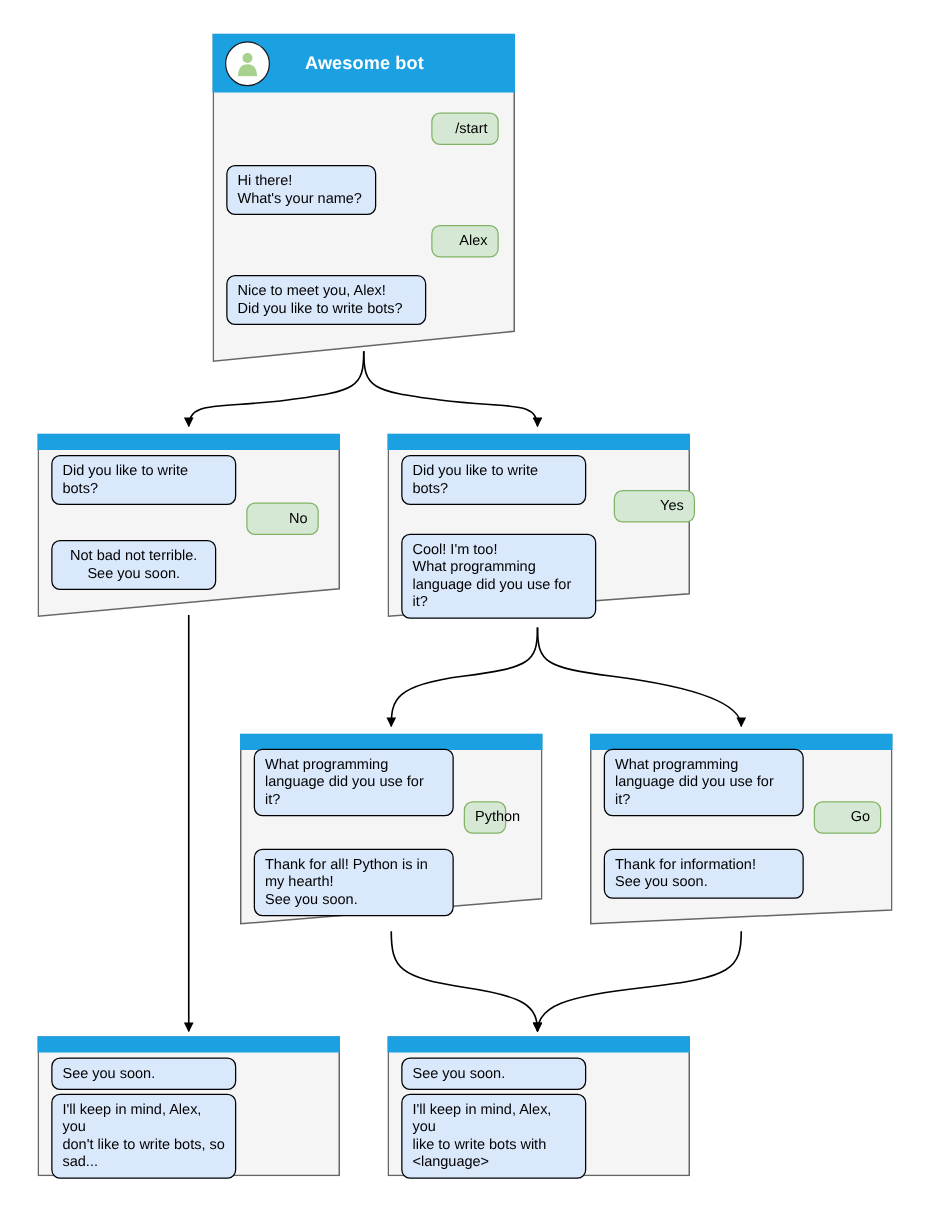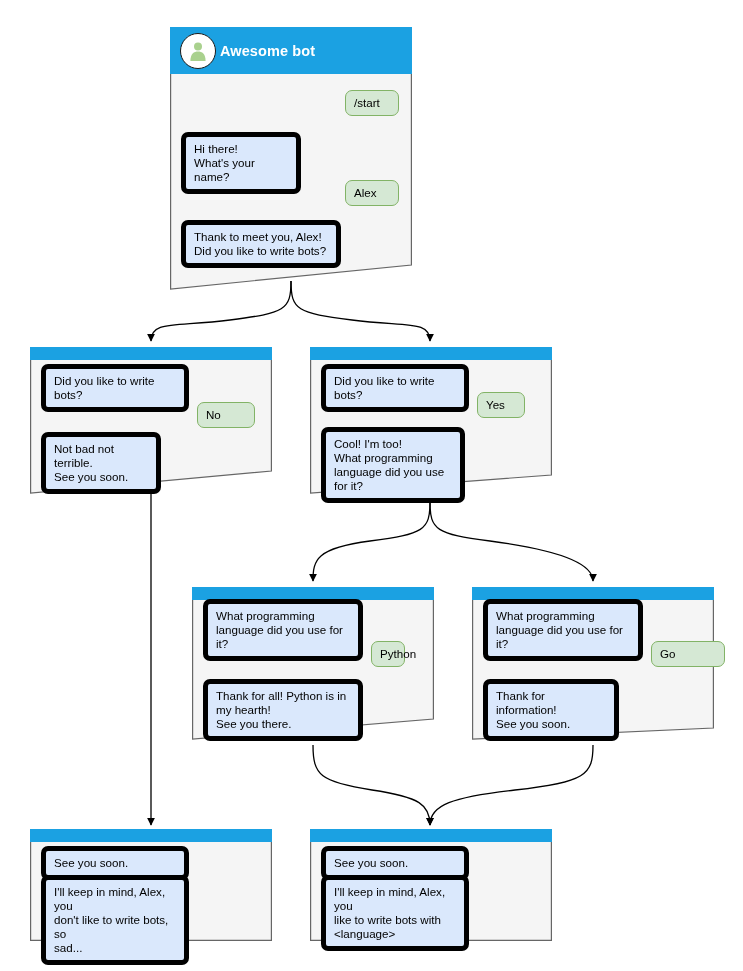--- a/index.html
+++ b/index.html
@@ -77,42 +77,42 @@
     align-items: center;
     justify-content: center;
     flex: 0 0 auto;
     box-sizing: border-box;
   }
 
   .bot-title {
     color: #ffffff;
     font-size: 14.5px;
     font-weight: bold;
-    margin-left: 4px;
+    margin-left: 28px;
     letter-spacing: 0.1px;
   }
 
   .msg {
     position: absolute;
     box-sizing: border-box;
     border-radius: 7px;
     font-size: 11.6px;
     line-height: 14px;
     color: #000000;
     padding: 5px 8px 5px 8px;
     white-space: pre-line;
   }
   .msg.bot {
     background: #dae8fc;
-    border: 5px solid #000000;
+    border: 1px solid #000000;
   }
   .msg.user {
     background: #d5e8d4;
     border: 1px solid #82b366;
-    text-align: left;
+    text-align: right;
   }
 </style>
 </head>
 <body>
 
 <div id="canvas">
 
   <svg id="edges" viewBox="0 0 743 971" width="743" height="971">
     <defs>
       <marker id="arrow" viewBox="0 0 10 10" refX="9" refY="5" markerWidth="6" markerHeight="6" orient="auto-start-reverse">
@@ -149,77 +149,77 @@
             <path d="M4.4 22 C4.4 14.6 8 12.4 12 12.4 C16 12.4 19.6 14.6 19.6 22 Z" fill="#a9d18e"></path>
           </svg>
         </div>
         <div class="bot-title">Awesome bot</div>
       </div>
 
       <div class="msg user" style="left:175px; top:63px; width:54px;">/start</div>
       <div class="msg bot" style="left:11px; top:105px; width:120px;">Hi there!
 What's your name?</div>
       <div class="msg user" style="left:175px; top:153px; width:54px;">Alex</div>
-      <div class="msg bot" style="left:11px; top:193px; width:160px;">Thank to meet you, Alex!
+      <div class="msg bot" style="left:11px; top:193px; width:160px;">Nice to meet you, Alex!
 Did you like to write bots?</div>
     </div>
   </div>
 
   <div class="node" style="left:30px; top:347px; width:242px; height:148px;">
     <svg class="node-shape" viewBox="0 0 242 148" preserveAspectRatio="none">
       <path d="M0.6,0.6 L241.4,0.6 L241.4,124 L0.6,146 Z" fill="#f5f5f5" stroke="#666666" stroke-width="1.2"></path>
     </svg>
     <div class="node-inner">
       <div class="chat-header"></div>
       <div class="msg bot" style="left:11px; top:17px; width:148px;">Did you like to write bots?</div>
       <div class="msg user" style="left:167px; top:55px; width:58px;">No</div>
-      <div class="msg bot" style="left:11px; top:85px; width:120px;">Not bad not terrible.
+      <div class="msg bot" style="left:11px; top:85px; width:132px;text-align:center;">Not bad not terrible.
 See you soon.</div>
     </div>
   </div>
 
   <div class="node" style="left:310px; top:347px; width:242px; height:148px;">
     <svg class="node-shape" viewBox="0 0 242 148" preserveAspectRatio="none">
       <path d="M0.6,0.6 L241.4,0.6 L241.4,128 L0.6,146 Z" fill="#f5f5f5" stroke="#666666" stroke-width="1.2"></path>
     </svg>
     <div class="node-inner">
       <div class="chat-header"></div>
       <div class="msg bot" style="left:11px; top:17px; width:148px;">Did you like to write bots?</div>
-      <div class="msg user" style="left:167px; top:45px; width:48px;">Yes</div>
-      <div class="msg bot" style="left:11px; top:80px; width:144px;">Cool! I'm too!
+      <div class="msg user" style="left:181px; top:45px; width:65px;">Yes</div>
+      <div class="msg bot" style="left:11px; top:80px; width:156px;">Cool! I'm too!
 What programming
 language did you use for it?</div>
     </div>
   </div>
 
   <div class="node" style="left:192px; top:587px; width:242px; height:154px;">
     <svg class="node-shape" viewBox="0 0 242 154" preserveAspectRatio="none">
       <path d="M0.6,0.6 L241.4,0.6 L241.4,132 L0.6,152 Z" fill="#f5f5f5" stroke="#666666" stroke-width="1.2"></path>
     </svg>
     <div class="node-inner">
       <div class="chat-header"></div>
       <div class="msg bot" style="left:11px; top:12px; width:160px;">What programming
 language did you use for it?</div>
       <div class="msg user" style="left:179px; top:54px; width:34px;">Python</div>
       <div class="msg bot" style="left:11px; top:92px; width:160px;">Thank for all! Python is in
 my hearth!
-See you there.</div>
+See you soon.</div>
     </div>
   </div>
 
   <div class="node" style="left:472px; top:587px; width:242px; height:154px;">
     <svg class="node-shape" viewBox="0 0 242 154" preserveAspectRatio="none">
       <path d="M0.6,0.6 L241.4,0.6 L241.4,141 L0.6,152 Z" fill="#f5f5f5" stroke="#666666" stroke-width="1.2"></path>
     </svg>
     <div class="node-inner">
       <div class="chat-header"></div>
       <div class="msg bot" style="left:11px; top:12px; width:160px;">What programming
 language did you use for it?</div>
-      <div class="msg user" style="left:179px; top:54px; width:74px;">Go</div>
-      <div class="msg bot" style="left:11px; top:92px; width:136px;">Thank for information!
+      <div class="msg user" style="left:179px; top:54px; width:54px;">Go</div>
+      <div class="msg bot" style="left:11px; top:92px; width:160px;">Thank for information!
 See you soon.</div>
     </div>
   </div>
 
   <div class="node" style="left:30px; top:829px; width:242px; height:112px;">
     <svg class="node-shape" viewBox="0 0 242 112" preserveAspectRatio="none">
       <path d="M0.6,0.6 L241.4,0.6 L241.4,111.4 L0.6,111.4 Z" fill="#f5f5f5" stroke="#666666" stroke-width="1.2"></path>
     </svg>
     <div class="node-inner">
       <div class="chat-header"></div>

